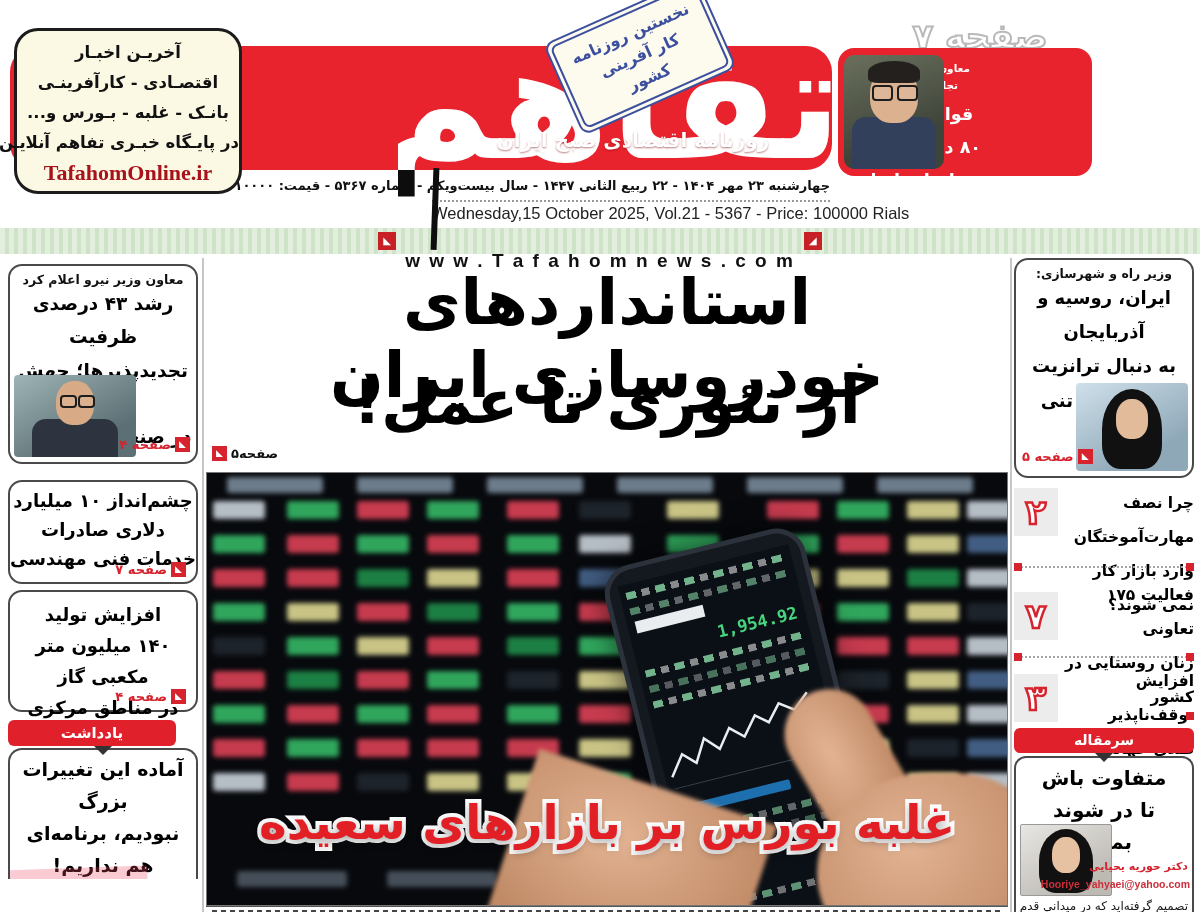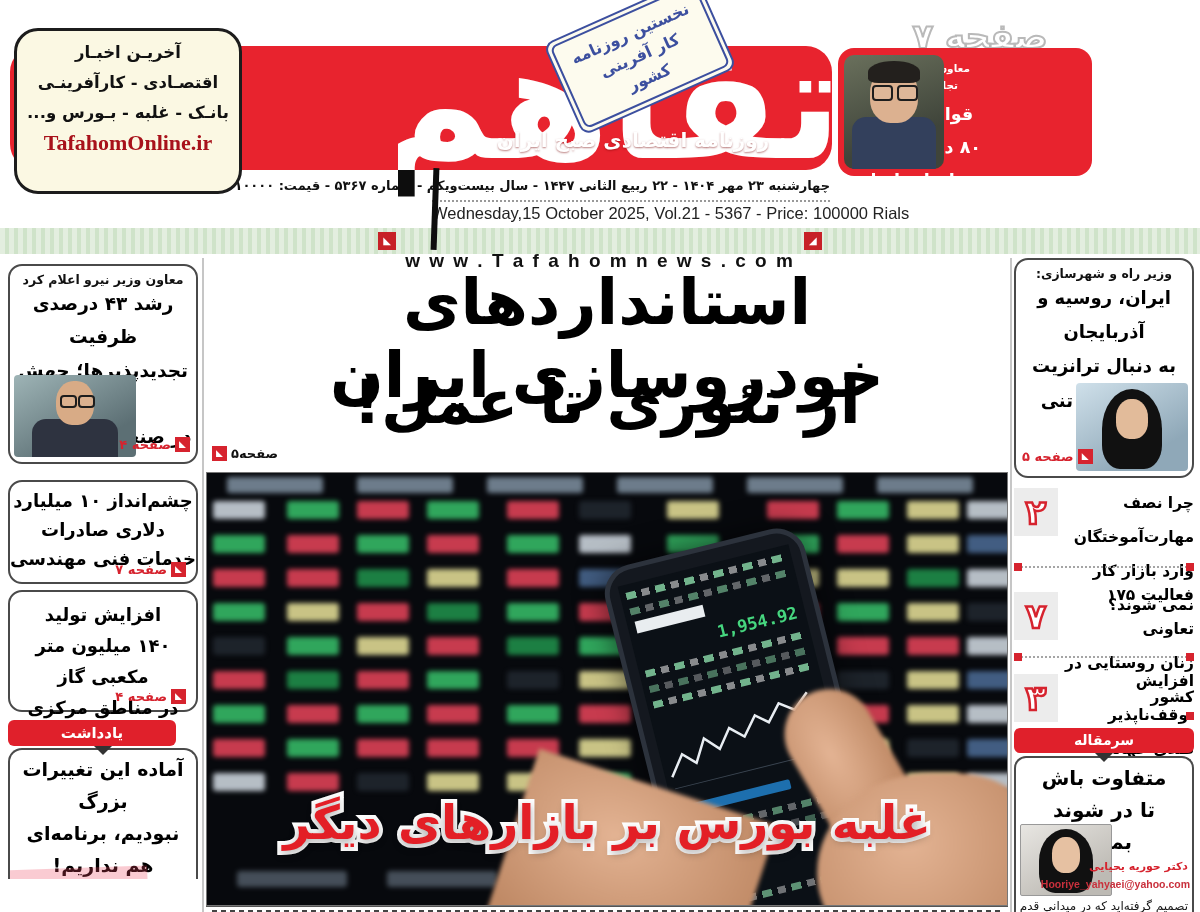--- a/index.html
+++ b/index.html
@@ -99,20 +99,21 @@
 <body>
 
 <div id="canvas">
 
   <div class="abs red-band"></div>
 
   <div class="abs promo-box">
     <div class="promo-line">آخریـن اخبـار</div>
     <div class="promo-line">اقتصـادی - کارآفرینـی</div>
     <div class="promo-line">بانـک - غلبه - بـورس و...</div>
+    <div class="promo-line">در پایـگاه خبـری تفاهم آنلایـن</div>
     <div class="promo-site">TafahomOnline.ir</div>
   </div>
 
   <div class="abs logo-wrap">
     <div class="logo-copy logo-top">تفاهم</div>
     <div class="logo-copy logo-mid">تفاهم</div>
     <div class="logo-copy logo-bot">تفاهم</div>
   </div>
   <div class="abs logo-tail"></div>
   <div class="abs slogan">روزنامه اقتصادی صبح ایران</div>
@@ -288,21 +289,21 @@
         </svg>
         <div style="position:absolute;left:10px;top:228px;width:110px;height:10px;background:#1d6fae;border-radius:2px;"></div>
         <div class="ps-row" style="top:252px;opacity:.7;"></div>
         <div class="ps-row" style="top:268px;opacity:.5;"></div>
         <div class="ps-row" style="top:330px;opacity:.8;"></div>
       </div>
     </div>
     <div class="hand" style="left:300px;top:310px;width:250px;height:170px;transform:rotate(18deg);"></div>
     <div class="hand" style="left:600px;top:210px;width:90px;height:180px;transform:rotate(-30deg);border-radius:45px;"></div>
     <div class="hand" style="left:610px;top:300px;width:230px;height:200px;border-radius:50% 40% 20% 50%;"></div>
-    <div class="caption">غلبه بورس بر بازارهای دیگر</div>
+    <div class="caption">غلبه بورس بر بازارهای سعیده</div>
   </div>
   <div class="abs photo-strip"></div>
 
   <div class="card" style="left:8px;top:264px;width:190px;height:200px;">
     <div class="kicker">معاون وزیر نیرو اعلام کرد</div>
     <div class="card-title" style="font-size: 18.5px; white-space: pre-line;">رشد ۴۳ درصدی ظرفیت
 تجدیدپذیرها؛ جهش تاریخی
 در صنعت برق ایران</div>
     <div class="card-photo" style="left:4px;bottom:5px;width:122px;height:82px;">
       <div class="p-body" style="left:18px;top:44px;width:86px;height:40px;background:#2e3340;"></div>

